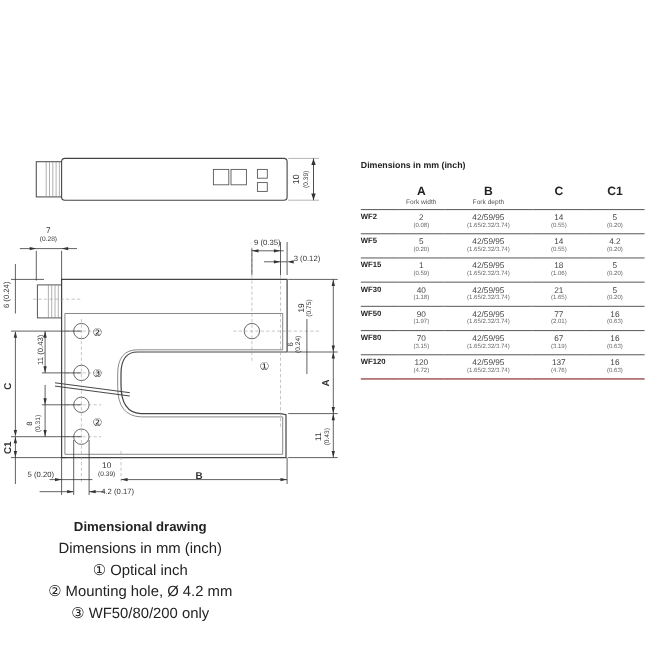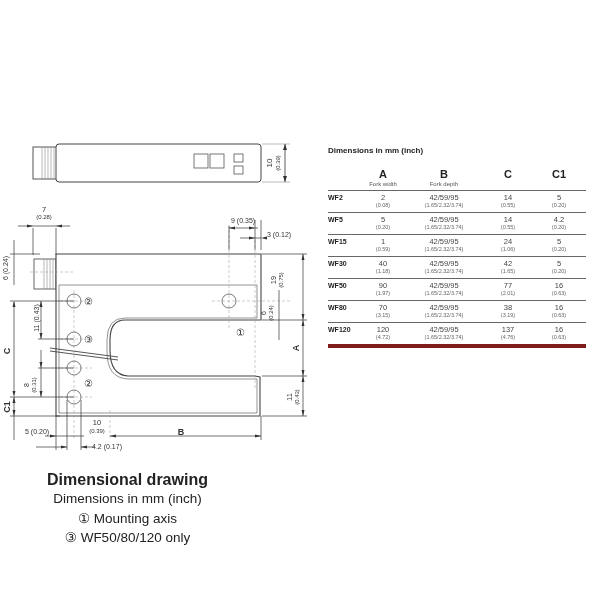--- a/index.html
+++ b/index.html
@@ -8,23 +8,23 @@
   .tbl{position:absolute;left:328px;top:146px;width:260px;}
   .tbl-title{font-size:8px;font-weight:bold;color:#222;margin-bottom:14px;}
   table{border-collapse:collapse;width:258px;}
   th{font-size:11px;font-weight:bold;text-align:center;padding:0;line-height:11px;color:#222;}
   .sub th{font-size:6px;font-weight:normal;color:#555;line-height:8px;padding-bottom:2px;}
   td{font-size:7.5px;text-align:center;color:#444;padding:0;line-height:8px;vertical-align:top;}
   td.m{font-weight:bold;text-align:left;color:#222;font-size:7px;padding-top:3px;}
   td .v{display:block;padding-top:3px;}
   td .i{display:block;font-size:5.5px;color:#666;line-height:7px;padding-bottom:3px;}
   tr.row{border-top:1px solid #666;}
-  tr.row:last-child{border-bottom:4px solid #7f1d1d;}
+  tr.row:last-child{border-bottom:1px solid #7f1d1d;}
   .caption{position:absolute;left:0;top:470px;width:255px;text-align:center;color:#222;}
-  .caption .h{font-size:16px;font-weight:bold;line-height:19px;}
+  .caption .h{font-size:12px;font-weight:bold;line-height:19px;}
   .caption .l{font-size:13.5px;line-height:19.5px;}
 </style>
 </head>
 <body>
 
 <svg width="320" height="460" viewBox="0 0 320 460" style="position:absolute;left:0;top:0;">
 
   <g>
     <rect x="33" y="147" width="25" height="32" fill="#fff" stroke="#555" stroke-width="1"></rect>
     <g stroke="#888" stroke-width="0.6">
@@ -252,40 +252,40 @@
         <td class="m">WF15</td>
         <td>
             <span class="v">1</span>
             <span class="i">(0.59)</span>
           </td>
         <td>
             <span class="v">42/59/95</span>
             <span class="i">(1.65/2.32/3.74)</span>
           </td>
         <td>
-            <span class="v">24</span>
+            <span class="v">18</span>
             <span class="i">(1.06)</span>
           </td>
         <td>
             <span class="v">5</span>
             <span class="i">(0.20)</span>
           </td>
       </tr>
       <tr class="row">
         <td class="m">WF30</td>
         <td>
             <span class="v">40</span>
             <span class="i">(1.18)</span>
           </td>
         <td>
             <span class="v">42/59/95</span>
             <span class="i">(1.65/2.32/3.74)</span>
           </td>
         <td>
-            <span class="v">42</span>
+            <span class="v">21</span>
             <span class="i">(1.65)</span>
           </td>
         <td>
             <span class="v">5</span>
             <span class="i">(0.20)</span>
           </td>
       </tr>
       <tr class="row">
         <td class="m">WF50</td>
         <td>
@@ -309,21 +309,21 @@
         <td class="m">WF80</td>
         <td>
             <span class="v">70</span>
             <span class="i">(3.15)</span>
           </td>
         <td>
             <span class="v">42/59/95</span>
             <span class="i">(1.65/2.32/3.74)</span>
           </td>
         <td>
-            <span class="v">38</span>
+            <span class="v">67</span>
             <span class="i">(3.19)</span>
           </td>
         <td>
             <span class="v">16</span>
             <span class="i">(0.63)</span>
           </td>
       </tr>
       <tr class="row">
         <td class="m">WF120</td>
         <td>
@@ -343,15 +343,16 @@
             <span class="i">(0.63)</span>
           </td>
       </tr>
     </tbody>
   </table>
 </div>
 
 <div class="caption">
   <div class="h">Dimensional drawing</div>
   <div class="l">Dimensions in mm (inch)</div>
-  <div class="l">① Mounting axis</div>
-  <div class="l">③ WF50/80/120 only</div>
+  <div class="l">① Optical inch</div>
+  <div class="l">② Mounting hole, Ø 4.2 mm</div>
+  <div class="l">③ WF50/80/200 only</div>
 </div>
 
 </body></html>

